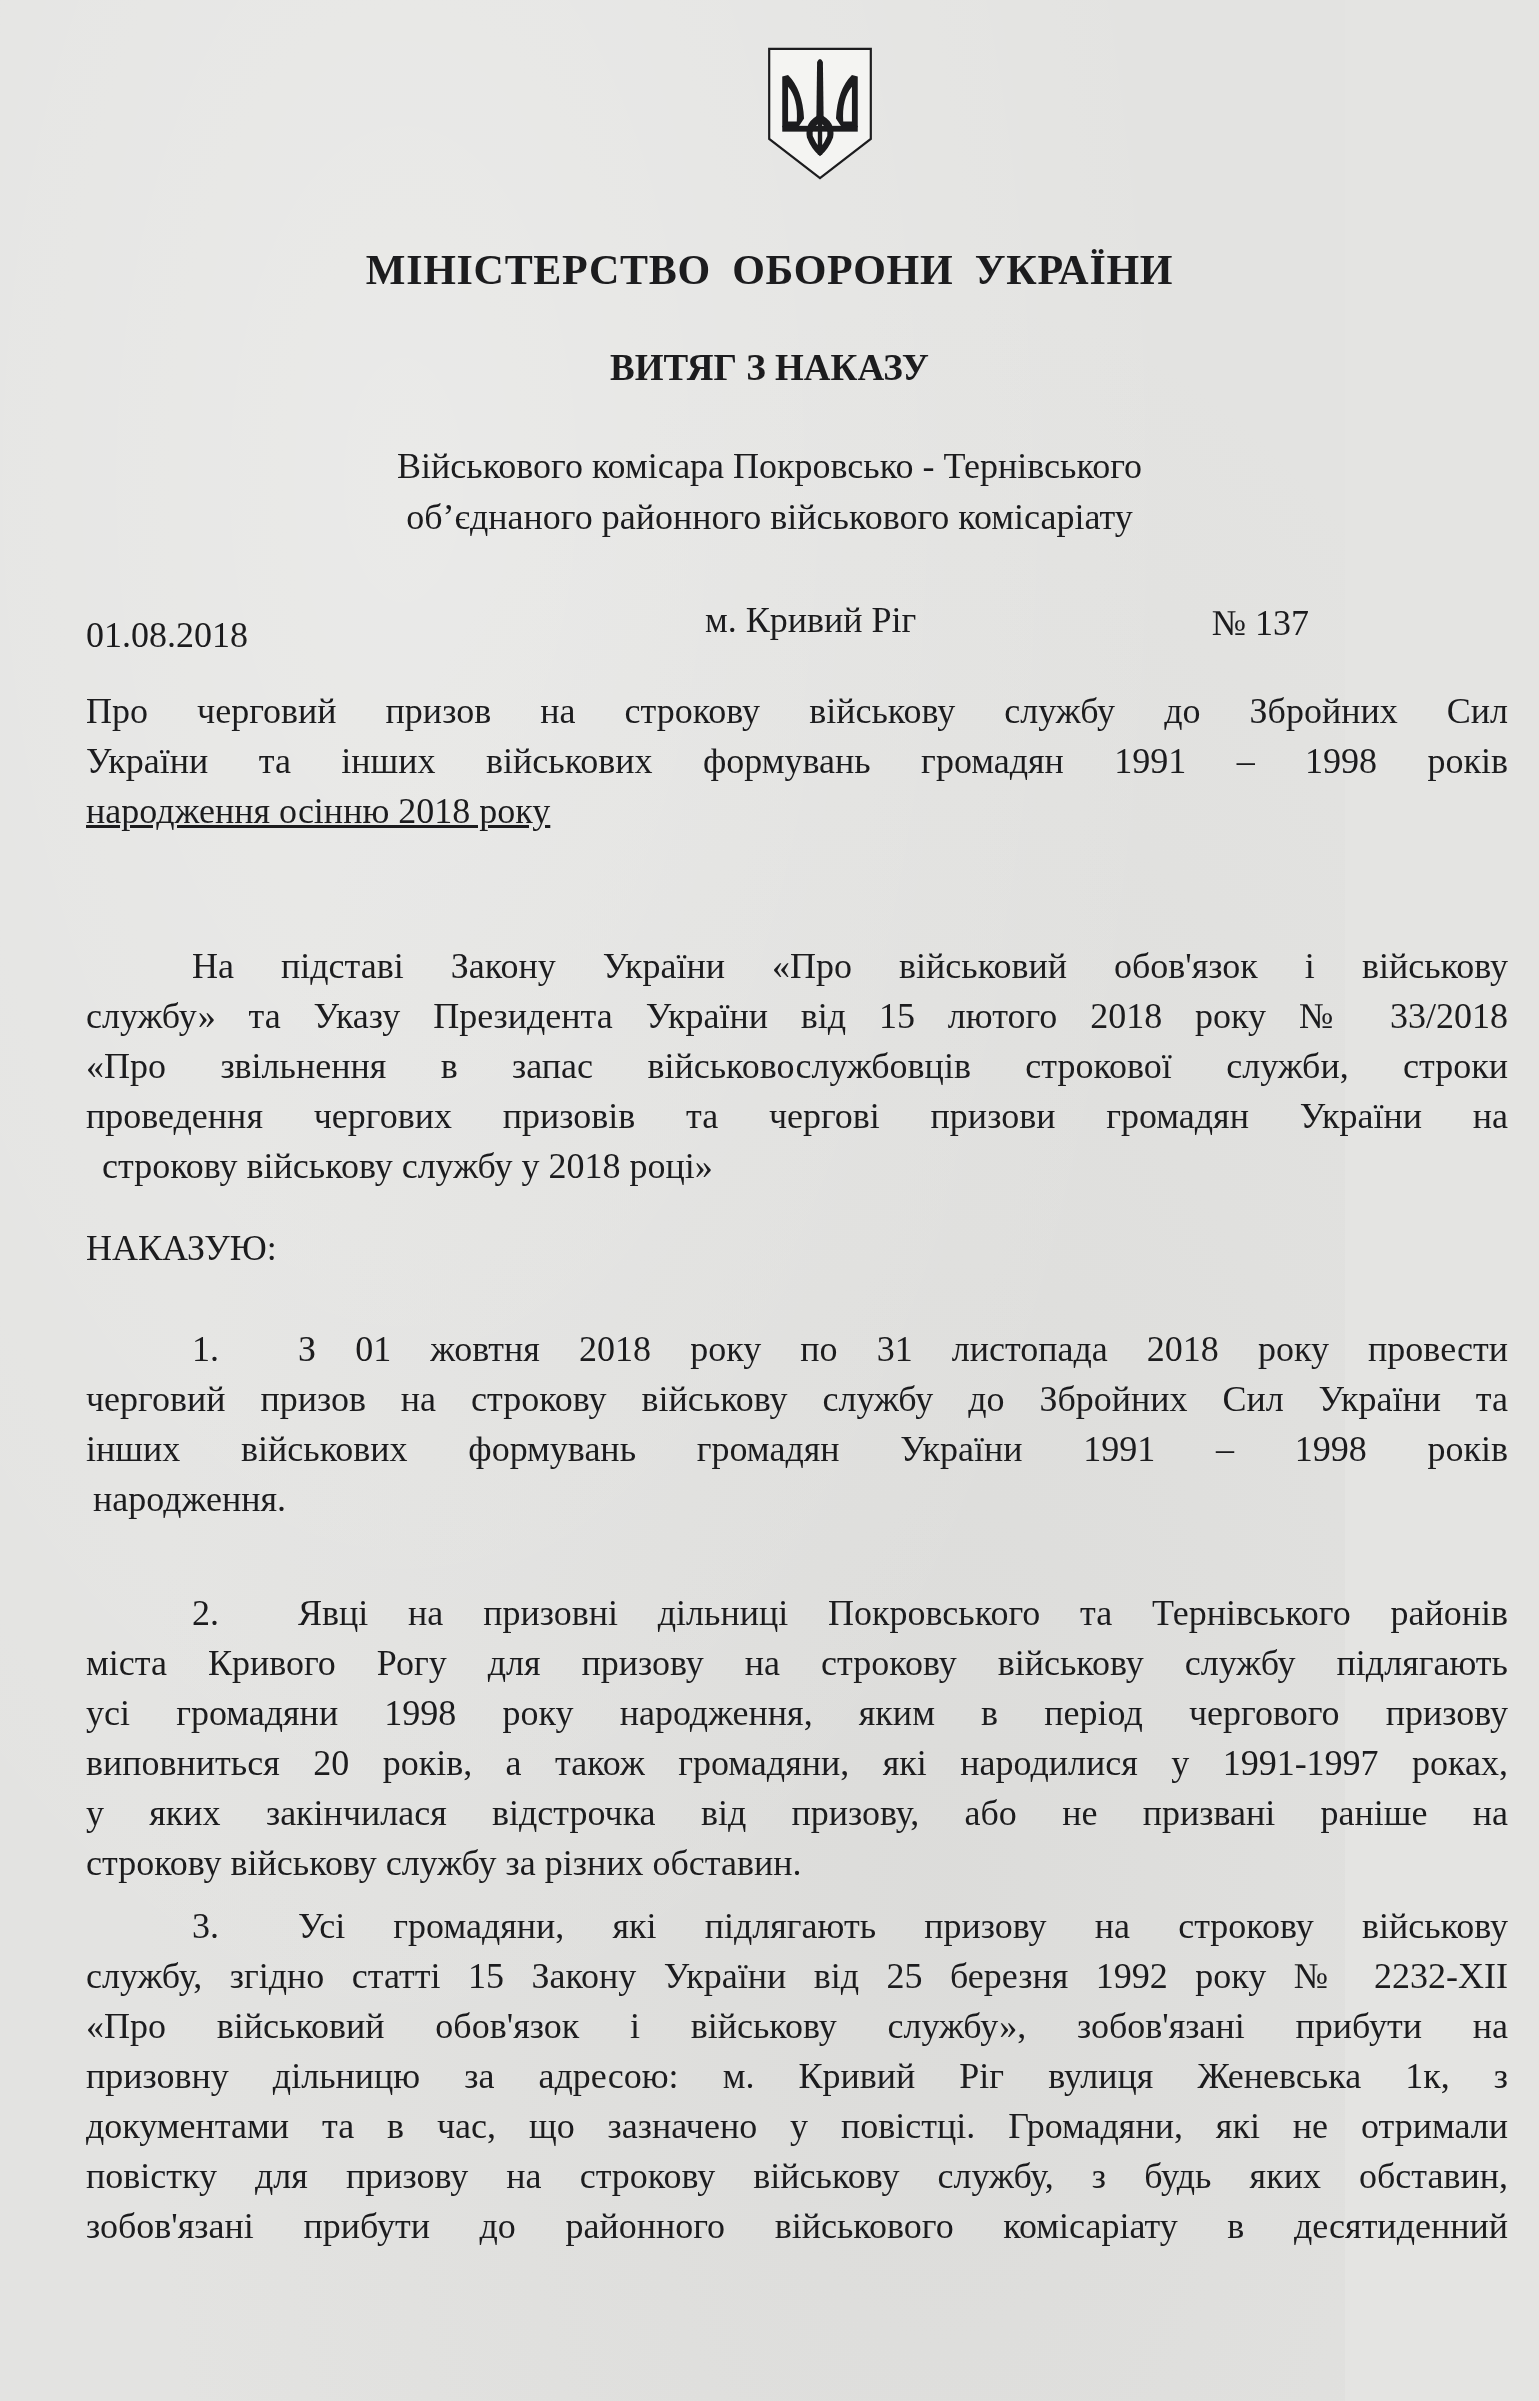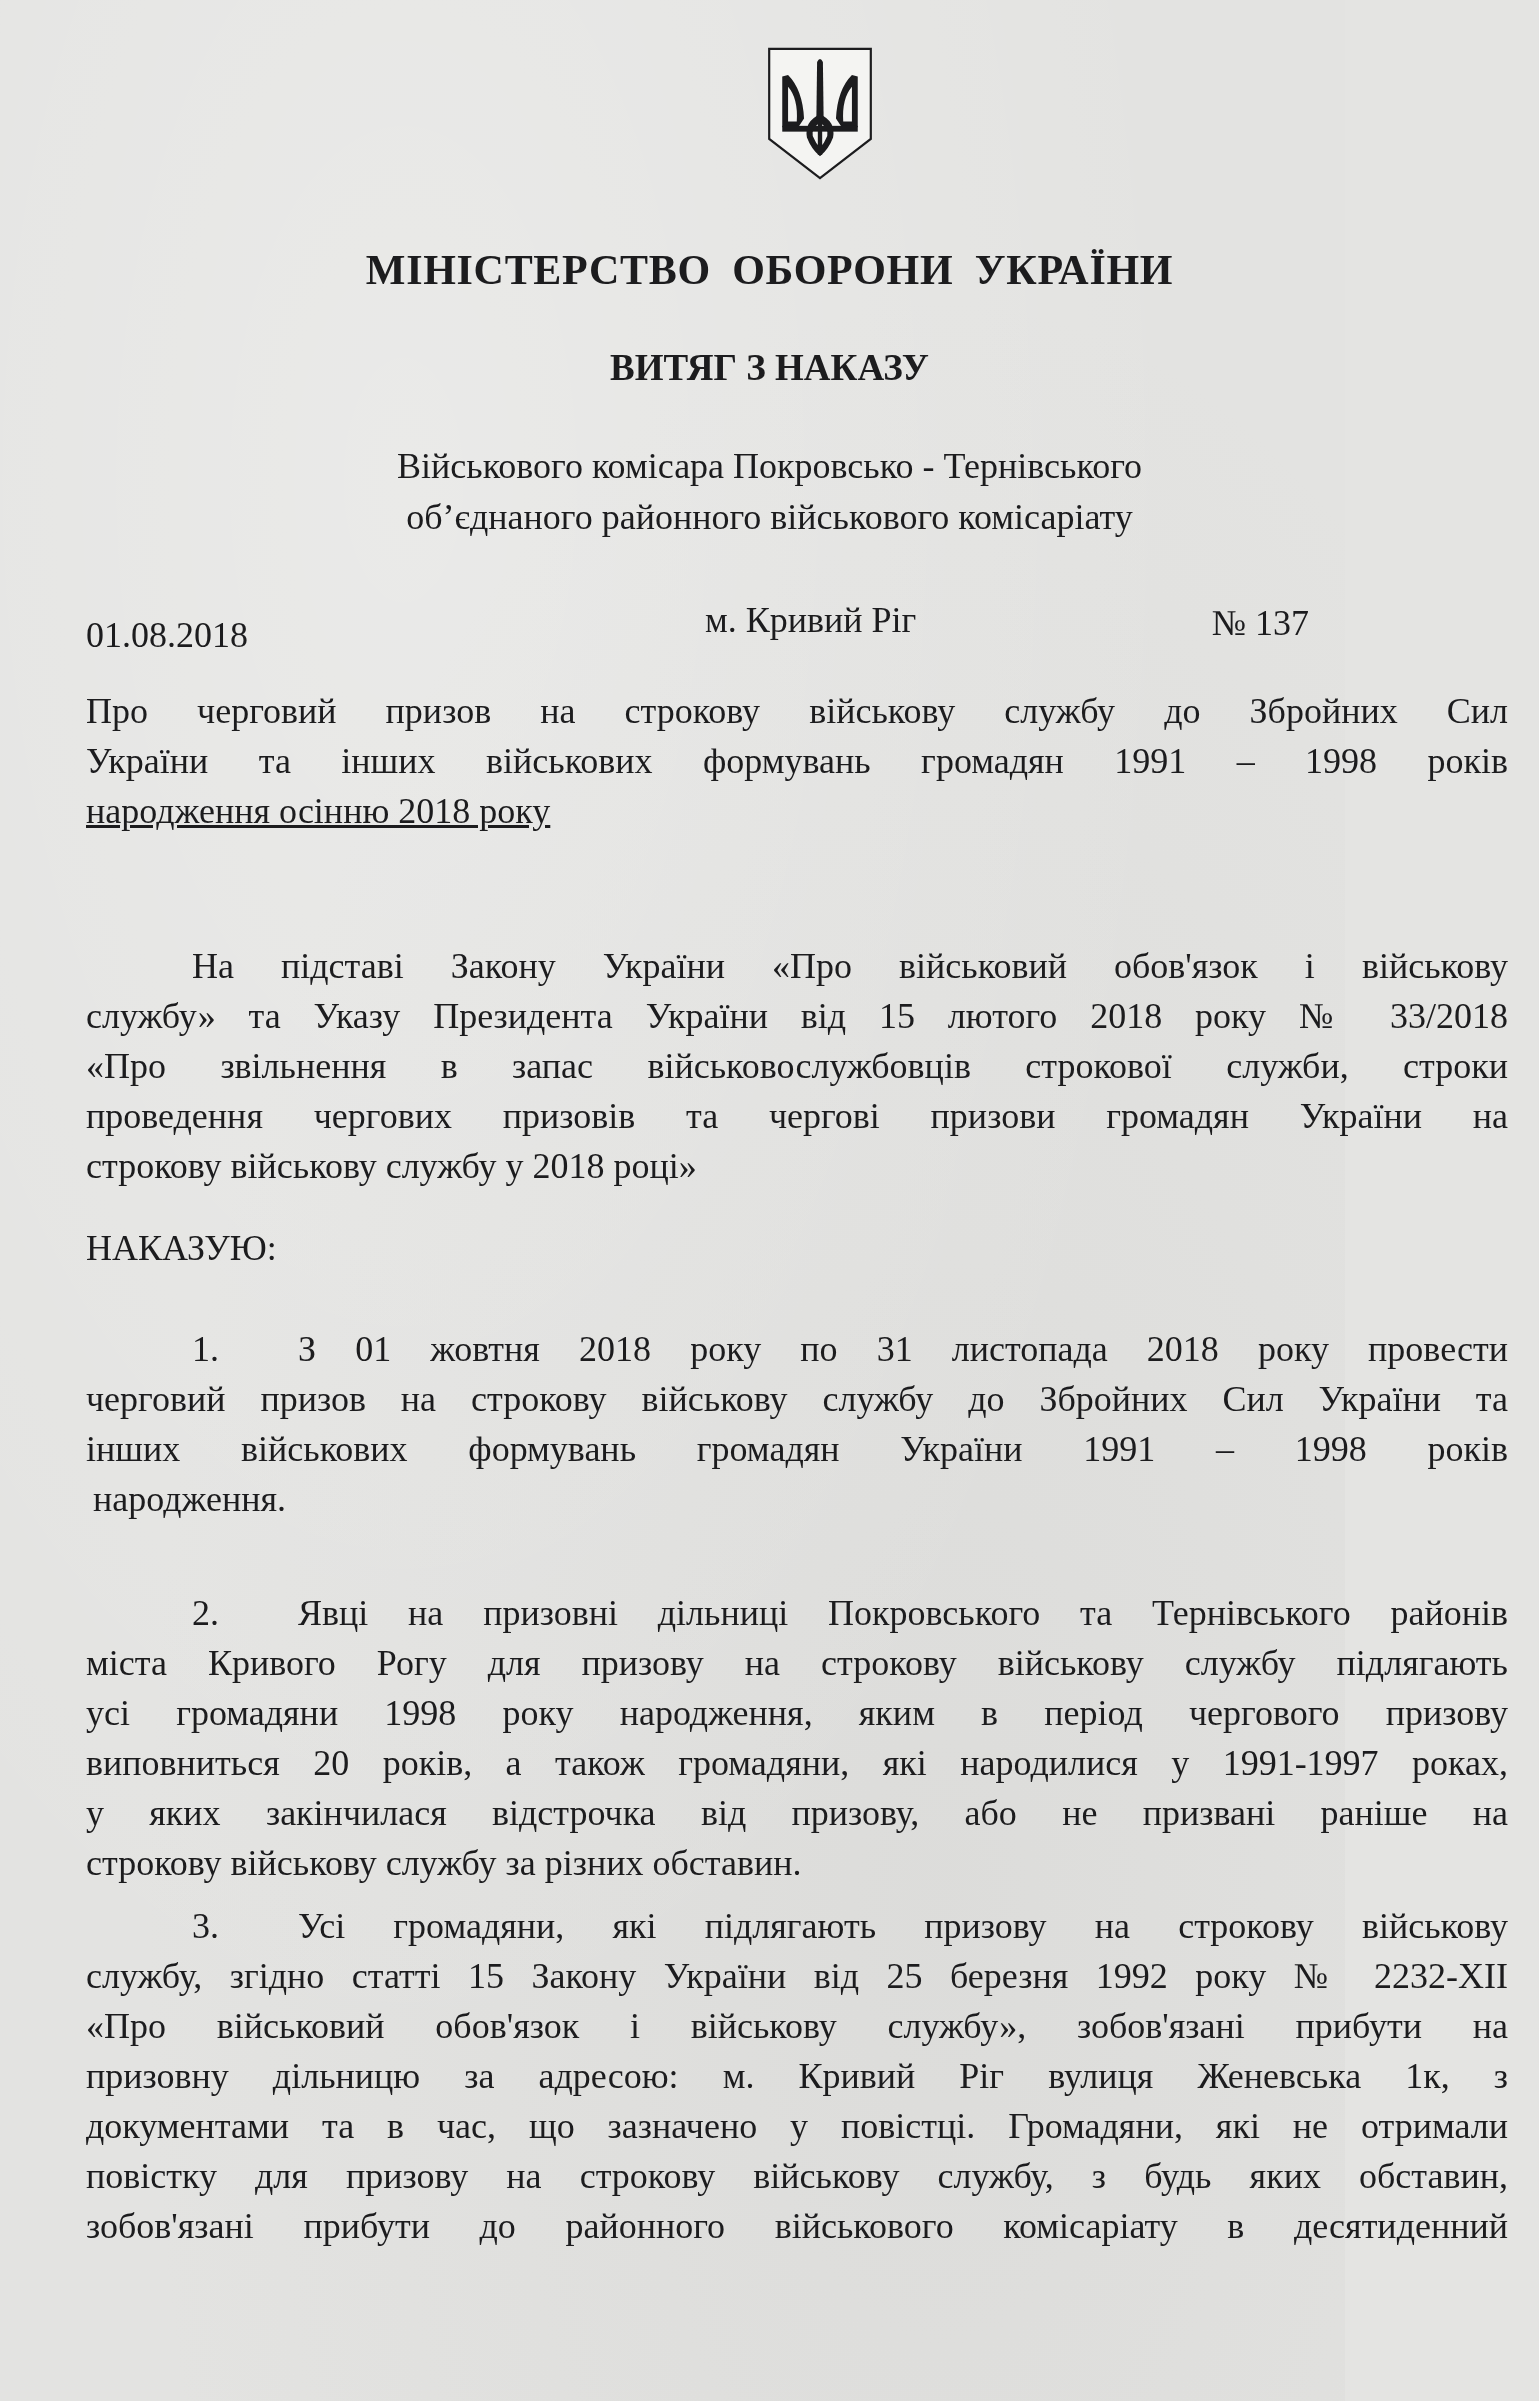--- a/index.html
+++ b/index.html
@@ -148,21 +148,21 @@
     <span class="line" style="white-space: normal;">Про  черговий  призов  на строкову військову службу до Збройних Сил</span>
     <span class="line" style="white-space: normal;">України та інших військових формувань громадян 1991 – 1998 років</span>
     <span class="line last" style="white-space: normal; text-decoration: underline;">народження осінню 2018 року</span>
   </div>
 
   <div class="para basis">
     <span class="line first" style="white-space: normal;">На  підставі  Закону  України «Про військовий обов'язок і військову</span>
     <span class="line" style="white-space: normal;">службу» та Указу Президента України від 15 лютого 2018 року № 33/2018</span>
     <span class="line" style="white-space: normal;">«Про звільнення в запас військовослужбовців строкової служби, строки</span>
     <span class="line" style="white-space: normal;">проведення чергових призовів та чергові призови громадян України на</span>
-    <span class="line last" style="white-space: normal;">строкову військову службу у 2018 році»</span>
+    <span class="line last" style="white-space: normal; margin-left: 16px;">строкову військову службу у 2018 році»</span>
   </div>
 
   <div class="order-word">НАКАЗУЮ:</div>
 
   <div class="para item item1">
     <span class="line first" style="white-space: normal;"><span class="num">1.</span><span>З 01 жовтня 2018 року по 31 листопада 2018 року провести</span></span>
     <span class="line" style="white-space: normal;">черговий призов на строкову військову службу до Збройних Сил України та</span>
     <span class="line" style="white-space: normal;">інших військових формувань громадян України 1991 – 1998 років</span>
     <span class="line last" style="white-space: normal; margin-left: 7px;">народження.</span>
   </div>

